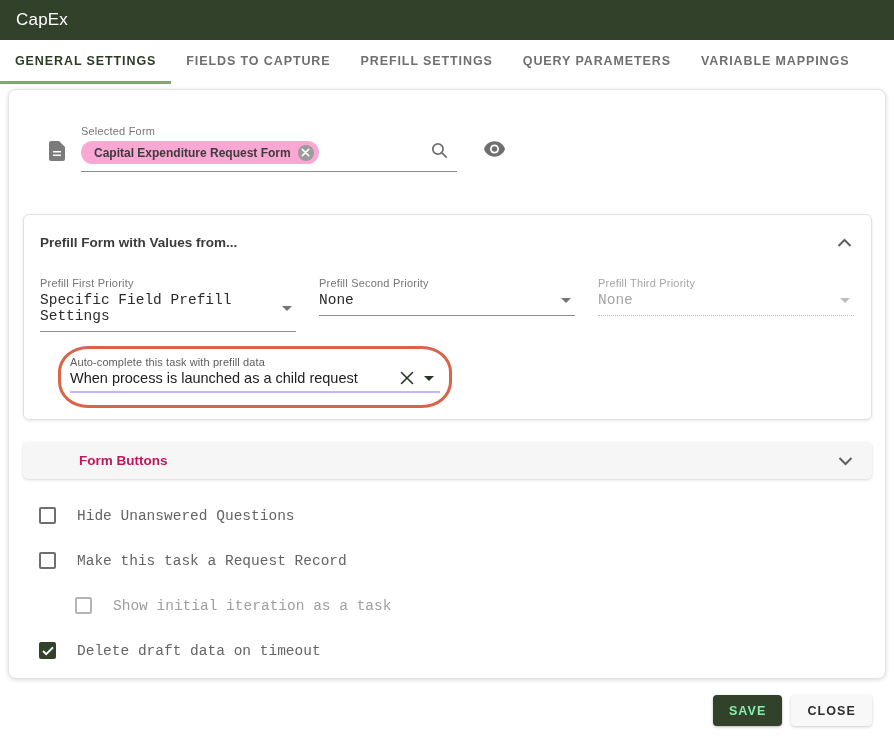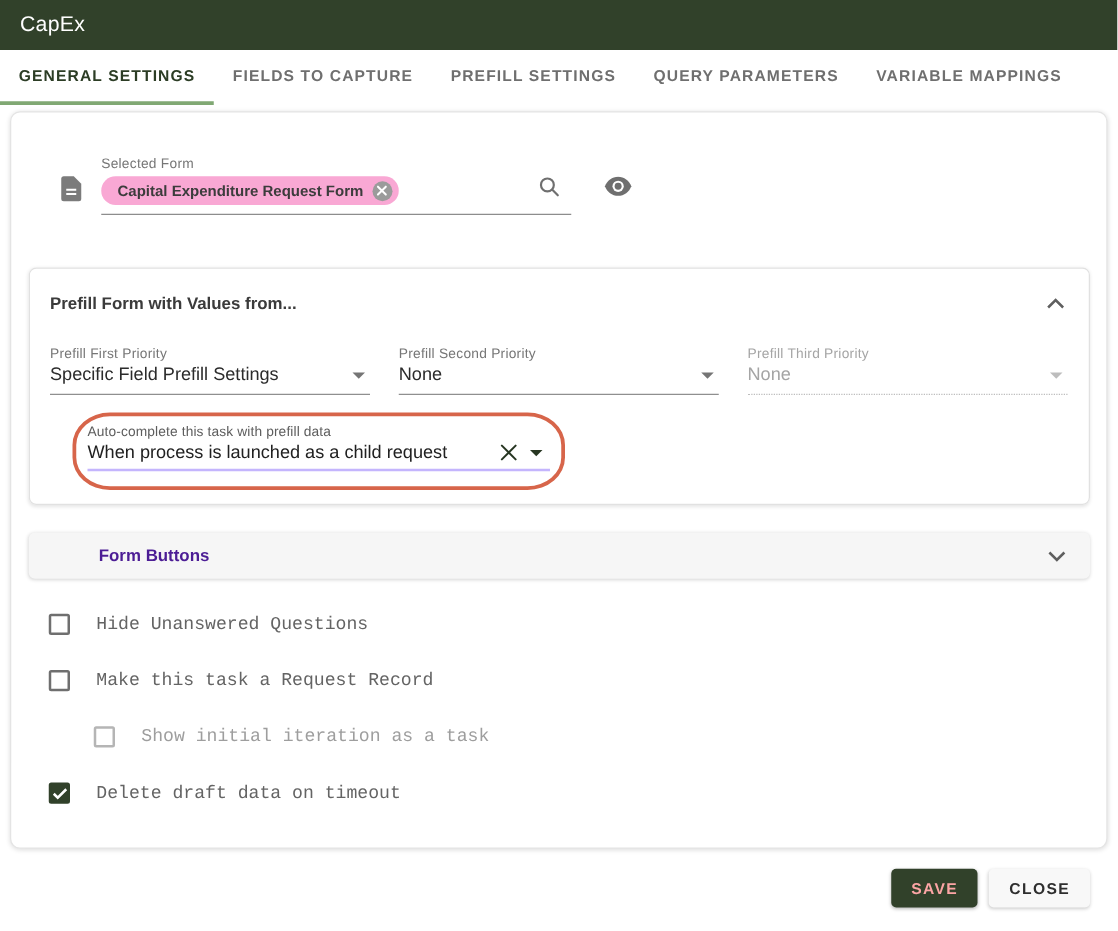--- a/index.html
+++ b/index.html
@@ -43,21 +43,21 @@
   .section-card { position: relative; margin: 42px 13px 0 14px; border: 1px solid #e1e1e1;
     border-radius: 6px; box-shadow: 0 1px 3px rgba(0,0,0,.10); padding: 20px 17px 26px 16px; }
   .section-head { display: flex; align-items: center; justify-content: space-between; }
   .section-title { font-size: 13.5px; font-weight: 700; color: #3b3b3b; }
   .chev-btn { cursor: pointer; padding: 2px; line-height: 0; }
 
   .dd-row { display: flex; gap: 23px; margin-top: 27px; }
   .dd { flex: 1; cursor: pointer; }
   .dd-label { font-size: 11px; color: #767676; letter-spacing: .2px; }
   .dd-value-row { display: flex; align-items: center; justify-content: space-between;
-    margin-top: 3px; padding-bottom: 7px; border-bottom: 1px solid #8f8f8f; }
+    margin-top: 3px; padding-bottom: 7px; border-bottom: 1px solid #8f8f8f; font-family: Liberation Mono, monospace; }
   .dd-value { font-size: 14.5px; color: #2b2b2b; }
   .caret { width: 0; height: 0; border-left: 5px solid transparent; border-right: 5px solid transparent;
     border-top: 5px solid #757575; margin-right: 4px; }
   .dd.disabled .dd-label, .dd.disabled .dd-value { color: #a5a5a5; }
   .dd.disabled .dd-value-row { border-bottom: 1px dotted #bdbdbd; }
   .dd.disabled .caret { border-top-color: #bdbdbd; }
 
   .autocomplete { position: relative; width: 370px; margin: 24px 0 0 30px; }
   .ac-label { font-size: 11px; color: #5d5d5d; letter-spacing: .1px; }
   .ac-value-row { display: flex; align-items: center; margin-top: 2px; padding-bottom: 5px;
@@ -66,39 +66,39 @@
   .ac-clear { cursor: pointer; margin-right: 10px; line-height: 0; }
   .ac-caret { width: 0; height: 0; border-left: 5px solid transparent; border-right: 5px solid transparent;
     border-top: 5px solid #273622; margin-right: 6px; cursor: pointer; }
   .annotation { position: absolute; left: -12px; top: -10px; width: 394px; height: 62px;
     border: 3px solid #d7654a; border-radius: 30px / 26px; pointer-events: none; }
 
   
   .bar { margin: 22px 13px 0 14px; background: #f6f6f6; border-radius: 5px;
     box-shadow: 0 1px 3px rgba(0,0,0,.16); padding: 11px 17px 11px 16px;
     display: flex; align-items: center; justify-content: space-between; }
-  .bar-title { font-size: 13.5px; font-weight: 700; color: #4c1d95; padding-left: 40px; }
+  .bar-title { font-size: 13.5px; font-weight: 700; color: #be185d; padding-left: 40px; }
 
   
   .check-list { margin: 28px 0 0 30px; }
   .check-row { display: flex; align-items: flex-end; margin-bottom: 28px; cursor: pointer; font-family: Liberation Mono, monospace; }
   .check-row.indent { margin-left: 36px; }
   .box { width: 17px; height: 17px; border: 2px solid #6f6f6f; border-radius: 2px;
     background: #ffffff; flex: none; display: flex; align-items: center; justify-content: center; }
   .check-row.disabled .box { border-color: #b5b5b5; }
   .check-row.checked .box { background: #31412a; border-color: #31412a; }
   .check-label { font-size: 14.5px; color: #646464; margin-left: 21px; }
   .check-row.disabled .check-label { color: #9e9e9e; }
 
   
   .footer { display: flex; justify-content: flex-end; gap: 9px; margin: 16px 22px 0 0; }
   .btn { height: 31px; border: none; border-radius: 4px; padding: 0 16px;
     font-family: "Liberation Sans", sans-serif; font-size: 12.5px; font-weight: 700;
     letter-spacing: 1.1px; cursor: pointer; box-shadow: 0 1px 3px rgba(0,0,0,.28); }
-  .btn.save { background: #31412a; color: #fca5a5; margin-left: 26px; }
+  .btn.save { background: #31412a; color: #86efac; margin-left: 26px; }
   .btn.close { background: #f8f8f8; color: #2e2e2e; box-shadow: 0 1px 3px rgba(0,0,0,.20); }
 </style>
 </head>
 <body>
 
 <header class="titlebar">
   <span class="title">CapEx</span>
 </header>
 
 <nav class="tabbar">

